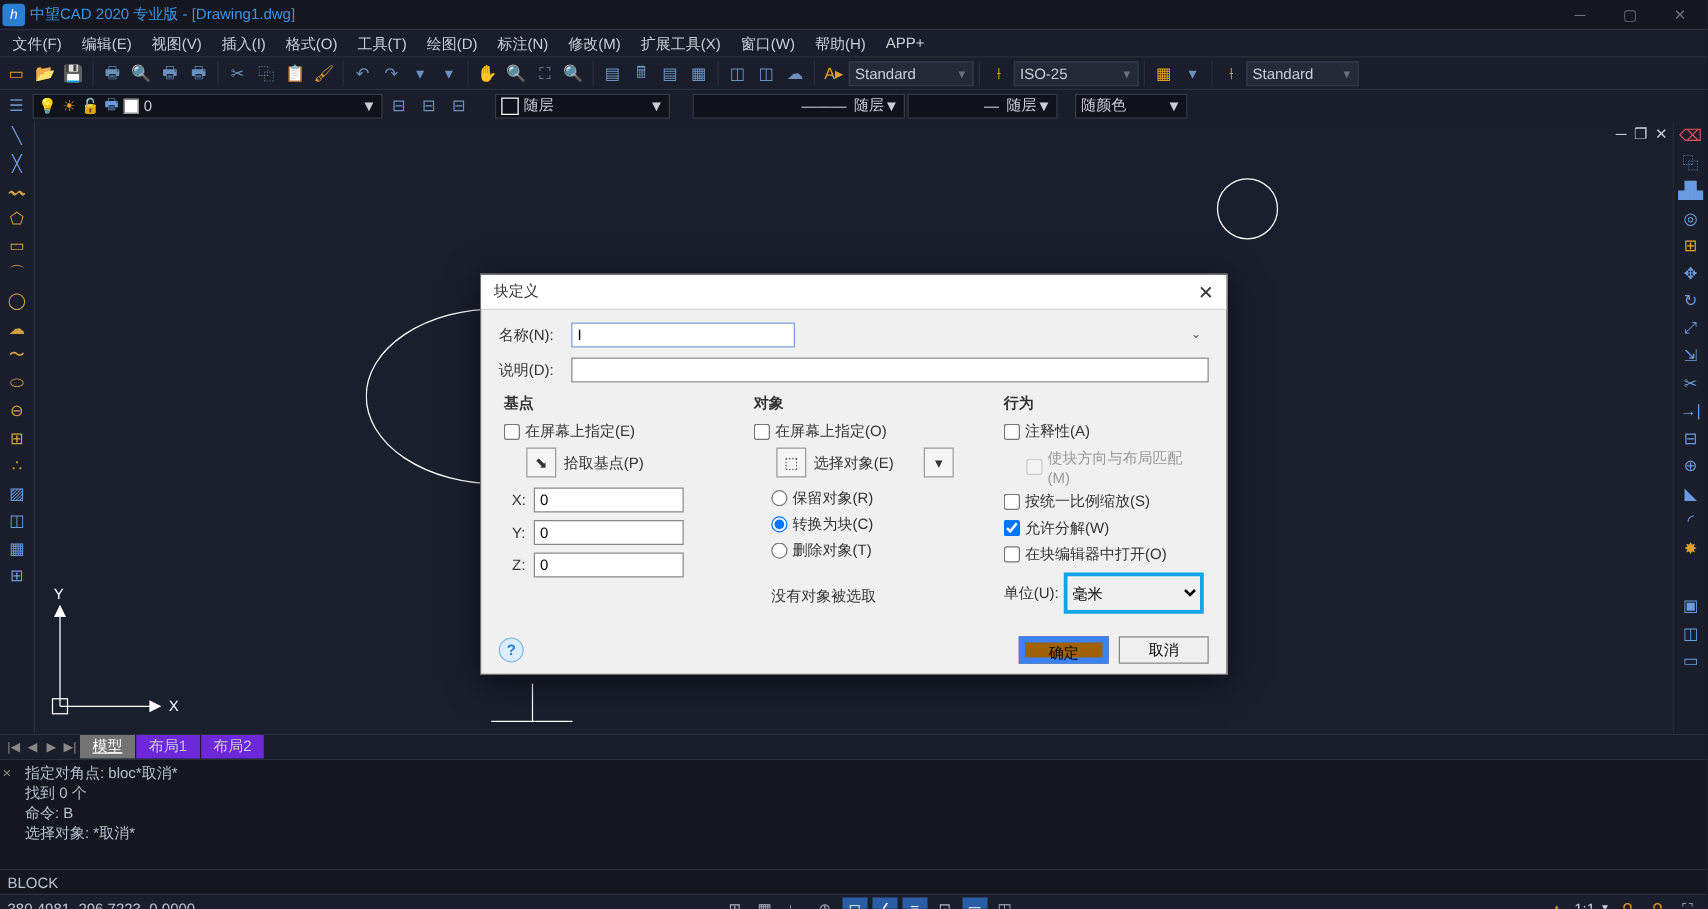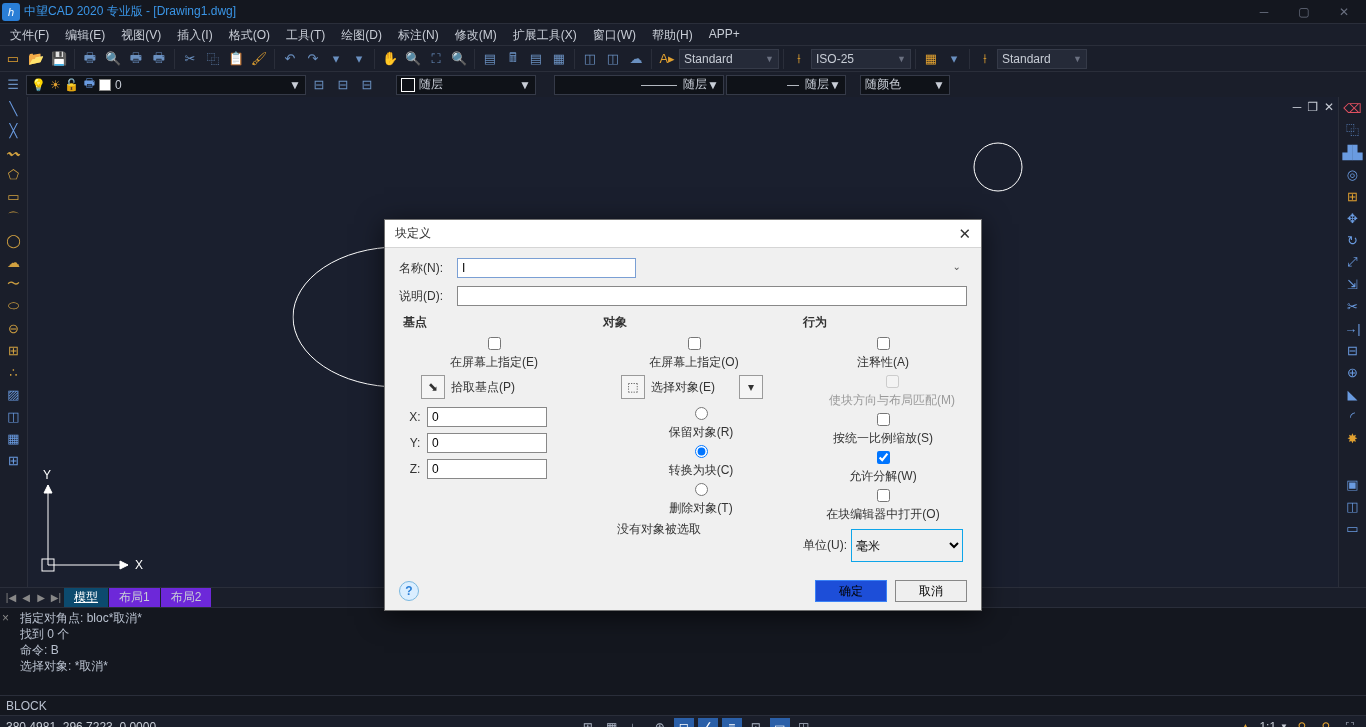--- a/index.html
+++ b/index.html
@@ -27,21 +27,21 @@
 .left-tools .lt { width:22px; height:18px; display:flex; align-items:center; justify-content:center; color:#d0a040; cursor:pointer; font-size:13px; }
 .canvas { flex:1; background:#1a1f2e; position:relative; overflow:hidden; }
 .canvas svg { position:absolute; top:0; left:0; }
 .inner-win-ctrl { position:absolute; top:3px; right:4px; color:#c8cdd6; display:flex; gap:6px; font-size:13px; }
 .right-tools { width:28px; background:#1a1e2a; border-left:1px solid #2a2e3a; display:flex; flex-direction:column; align-items:center; padding-top:2px; gap:4px; }
 .right-tools .rt { width:22px; height:18px; display:flex; align-items:center; justify-content:center; color:#6a9be0; cursor:pointer; font-size:13px; }
 .right-tools .gap { height:20px; }
 .tabs-row { height:20px; background:#1a1e2a; display:flex; align-items:center; padding:0 4px; gap:1px; border-top:1px solid #2a2e3a; }
 .tabs-row .nav { width:14px; text-align:center; color:#888; cursor:pointer; font-size:10px; }
 .tabs-row .tab { padding:1px 10px; background:#6d28d9; color:#c8cdd6; cursor:pointer; font-size:12px; }
-.tabs-row .tab.active { background:#0c4a6e; color:#fff;text-decoration:underline; }
+.tabs-row .tab.active { background:#737373; color:#fff;text-decoration:underline; }
 .cmd-area { background:#14171f; border-top:1px solid #2a2e3a; padding:2px 6px; height:88px; font-family:"SimSun",monospace; color:#b8c0ce; line-height:16px; position:relative; }
 .cmd-area .close { position:absolute; left:2px; top:2px; color:#888; cursor:pointer; }
 .cmd-area .lines { margin-left:14px; }
 .cmd-input-row { height:20px; background:#14171f; padding:0 6px; font-family:"SimSun",monospace; color:#b8c0ce; border-top:1px solid #2a2e3a; display:flex; align-items:center; }
 .status-bar { height:22px; background:#1a1e2a; border-top:1px solid #2a2e3a; display:flex; align-items:center; padding:0 6px; gap:4px; color:#c8cdd6; font-size:11px; }
 .status-bar .sbtn { width:20px; height:18px; display:flex; align-items:center; justify-content:center; color:#b0b8c8; cursor:pointer; }
 .status-bar .sbtn.on { background:#2a5fa8; color:#fff; }
 .status-bar .spacer { flex:1; }
 
 .dialog { position:absolute; left:384px; top:219px; width:598px; background:#f0f0f0; border:1px solid #707070; box-shadow:0 5px 25px rgba(0,0,0,0.6); z-index:100; }
@@ -50,34 +50,34 @@
 .dialog .dlg-body { padding:10px 14px; color:#333; }
 .dialog .row { display:flex; align-items:center; margin-bottom:8px; }
 .dialog .lbl { width:58px; }
 .dialog input[type=text].fld { flex:1; height:20px; border:1px solid #7a9fd4; padding:0 4px; background:#fff; }
 .dialog .cols { display:flex; gap:10px; }
 .dialog .col-title { color:#333; margin-bottom:6px;font-weight:bold; }
 .dialog .col { padding:0 4px; }
 .dialog .col1 { width:190px; }
 .dialog .col2 { width:190px; }
 .dialog .col3 { flex:1; }
-.dialog label.cb { display:flex; align-items:center; gap:4px; margin-bottom:4px; color:#333; cursor:pointer;flex-direction:column; }
+.dialog label.cb { display:flex; align-items:center; gap:4px; margin-bottom:4px; color:#333; cursor:pointer; }
 .dialog label.cb input { cursor:pointer; }
 .dialog label.cb.disabled { color:#9a9a9a; }
 .dialog .icon-btn { width:24px; height:24px; border:1px solid #9a9a9a; background:#f5f5f5; display:inline-flex; align-items:center; justify-content:center; cursor:pointer; margin-right:6px; }
 .dialog .coord-row { display:flex; align-items:center; margin-bottom:6px; }
 .dialog .coord-row .cl { width:24px; text-align:center; }
 .dialog .coord-row input { width:120px; height:20px; border:1px solid #888; padding:0 4px; }
 .dialog .unit-row { display:flex; align-items:center; gap:4px; margin-top:6px; }
-.dialog .unit-row select { flex:1; height:33px; border:1px solid #0ea5e9; }
+.dialog .unit-row select { flex:1; height:33px; border:3px solid #0ea5e9; }
 .dialog .dlg-foot { display:flex; align-items:center; padding:8px 14px; gap:8px; }
 .dialog .help { width:20px; height:20px; border-radius:10px; background:#daeeff; border:1px solid #7ab8e0; color:#2a7ed6; display:flex; align-items:center; justify-content:center; cursor:pointer; font-weight:bold; }
 .dialog .spacer { flex:1; }
 .dialog .btn { width:72px; height:22px; border:1px solid #888; background:#efefef; cursor:pointer; }
-.dialog .btn.primary { border:1px solid #3b82f6; background:#1d4ed8; }
+.dialog .btn.primary { border:5px solid #3b82f6; background:#a16207; }
 </style>
 </head>
 <body>
 
 <div class="title-bar">
   <div class="logo">h</div>
   <div class="title">中望CAD 2020 专业版 - [Drawing1.dwg]</div>
   <div class="win-controls">
     <span>─</span>
     <span>▢</span>
@@ -369,21 +369,21 @@
             <span>保留对象(R)</span>
           </label>
         <label class="cb" style="margin-left:14px">
             <input type="radio" name="obj" checked="" style="">
             <span>转换为块(C)</span>
           </label>
         <label class="cb" style="margin-left:14px">
             <input type="radio" name="obj" style="">
             <span>删除对象(T)</span>
           </label>
-        <div style="margin-left:14px;margin-top:4px">没有对象被选取</div>
+        <div style="margin-left:14px;margin-top:20px">没有对象被选取</div>
       </div>
 
       <div class="col col3">
         <div class="col-title">行为</div>
         <label class="cb">
             <input type="checkbox" style="">
             <span>注释性(A)</span>
           </label>
         <label class="cb disabled" style="margin-left:18px">
             <input type="checkbox" disabled="" style="">

